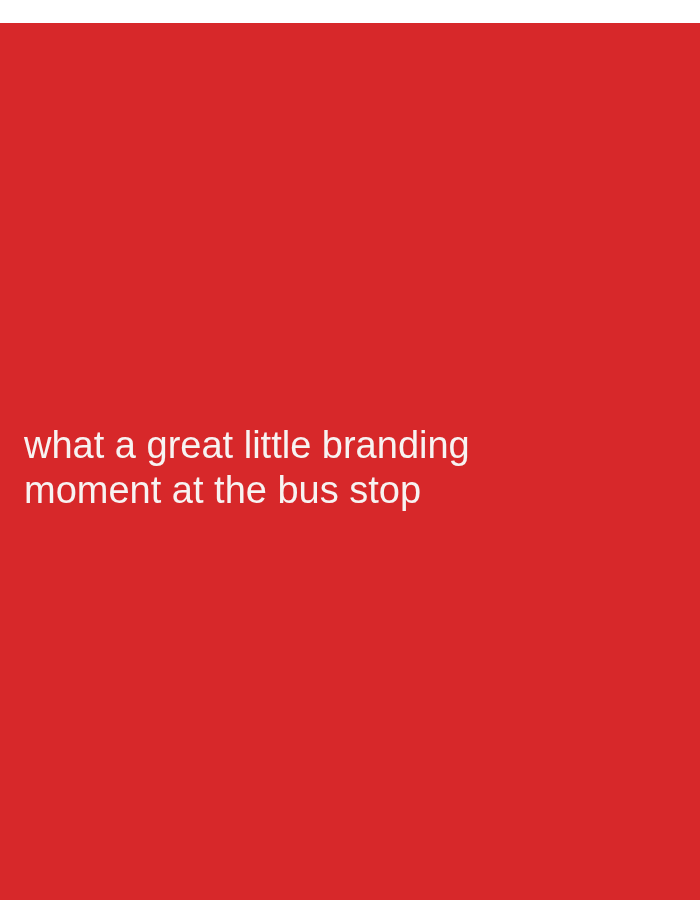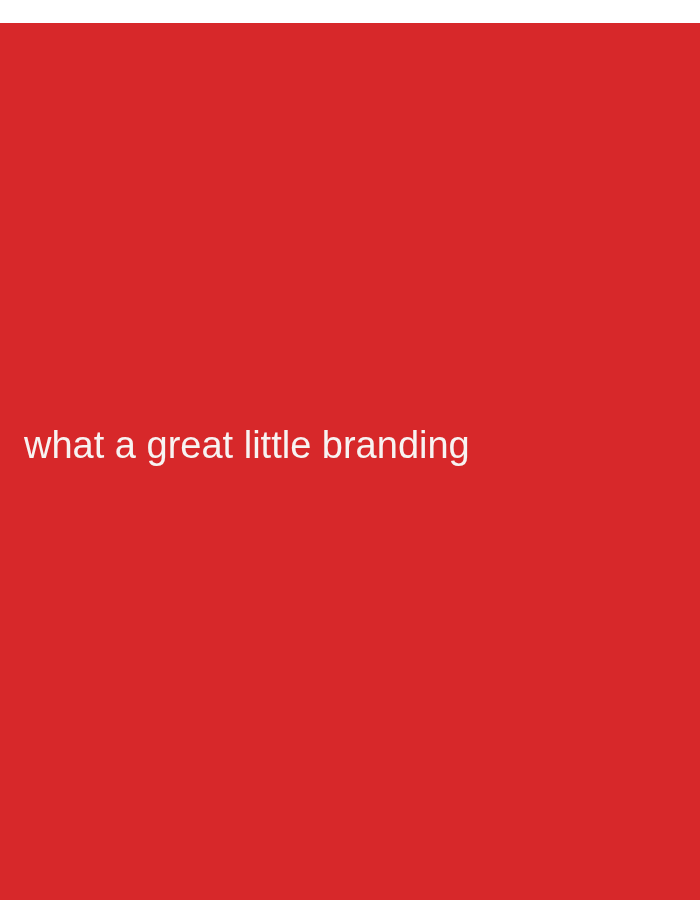--- a/index.html
+++ b/index.html
@@ -43,15 +43,16 @@
     padding: 0;
   }
 </style>
 </head>
 <body>
 
 <div id="card" style="background: rgb(215, 40, 42);">
 
   <div id="caption-block">
     <div class="caption-line" style="color: rgb(247, 243, 242);">what a great little branding</div>
+    <div class="caption-line" style="color: rgb(247, 243, 242);">moment at the bus stop</div>
   </div>
 
 </div>
 
 </body></html>

